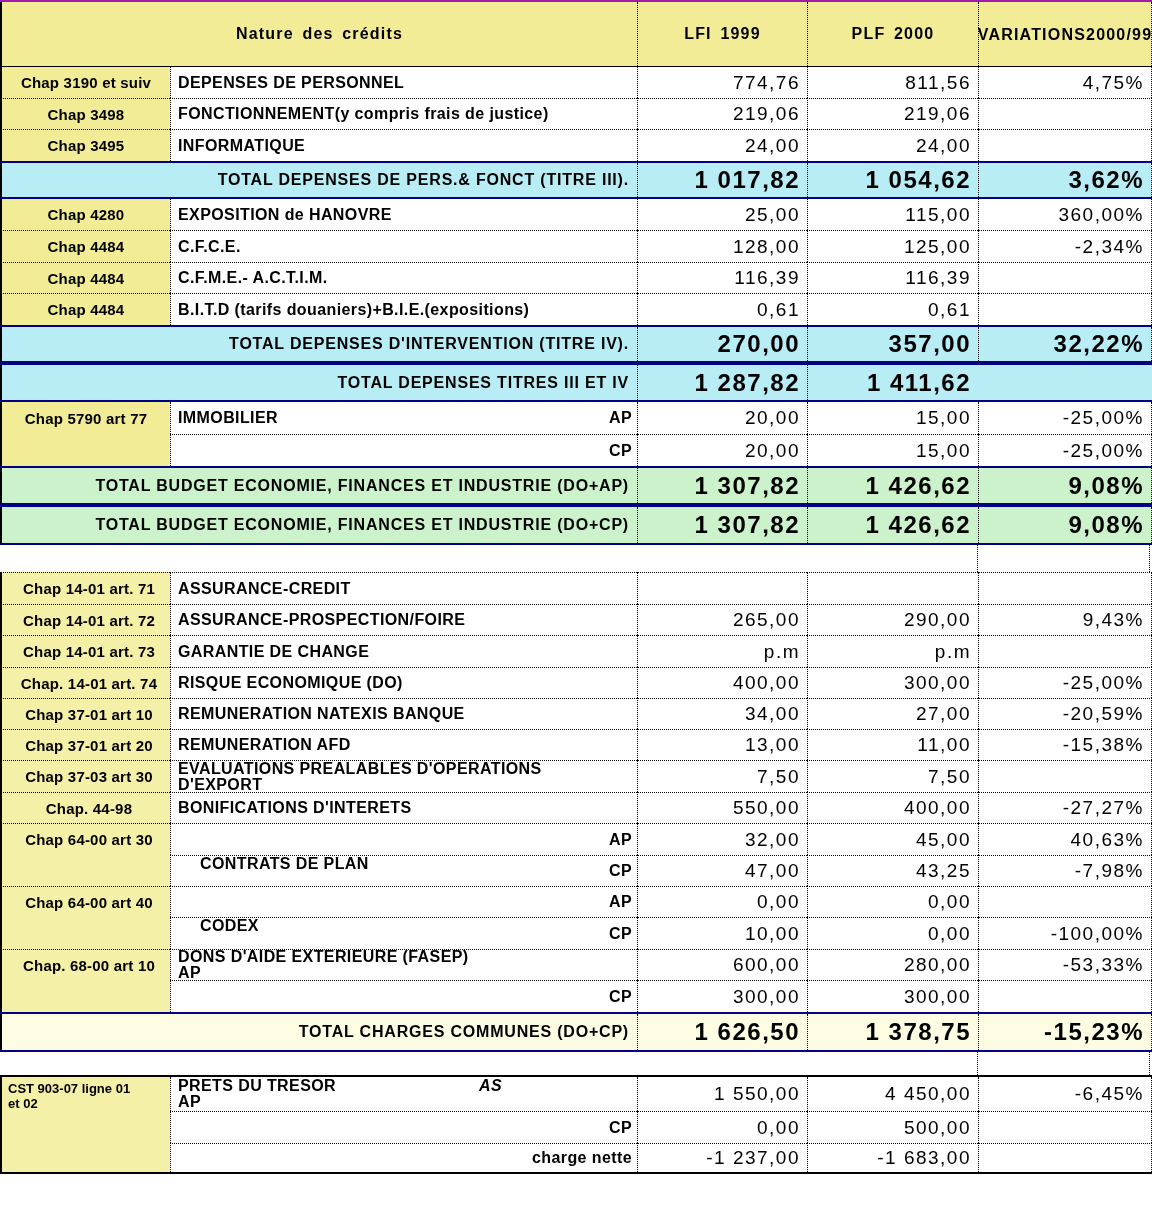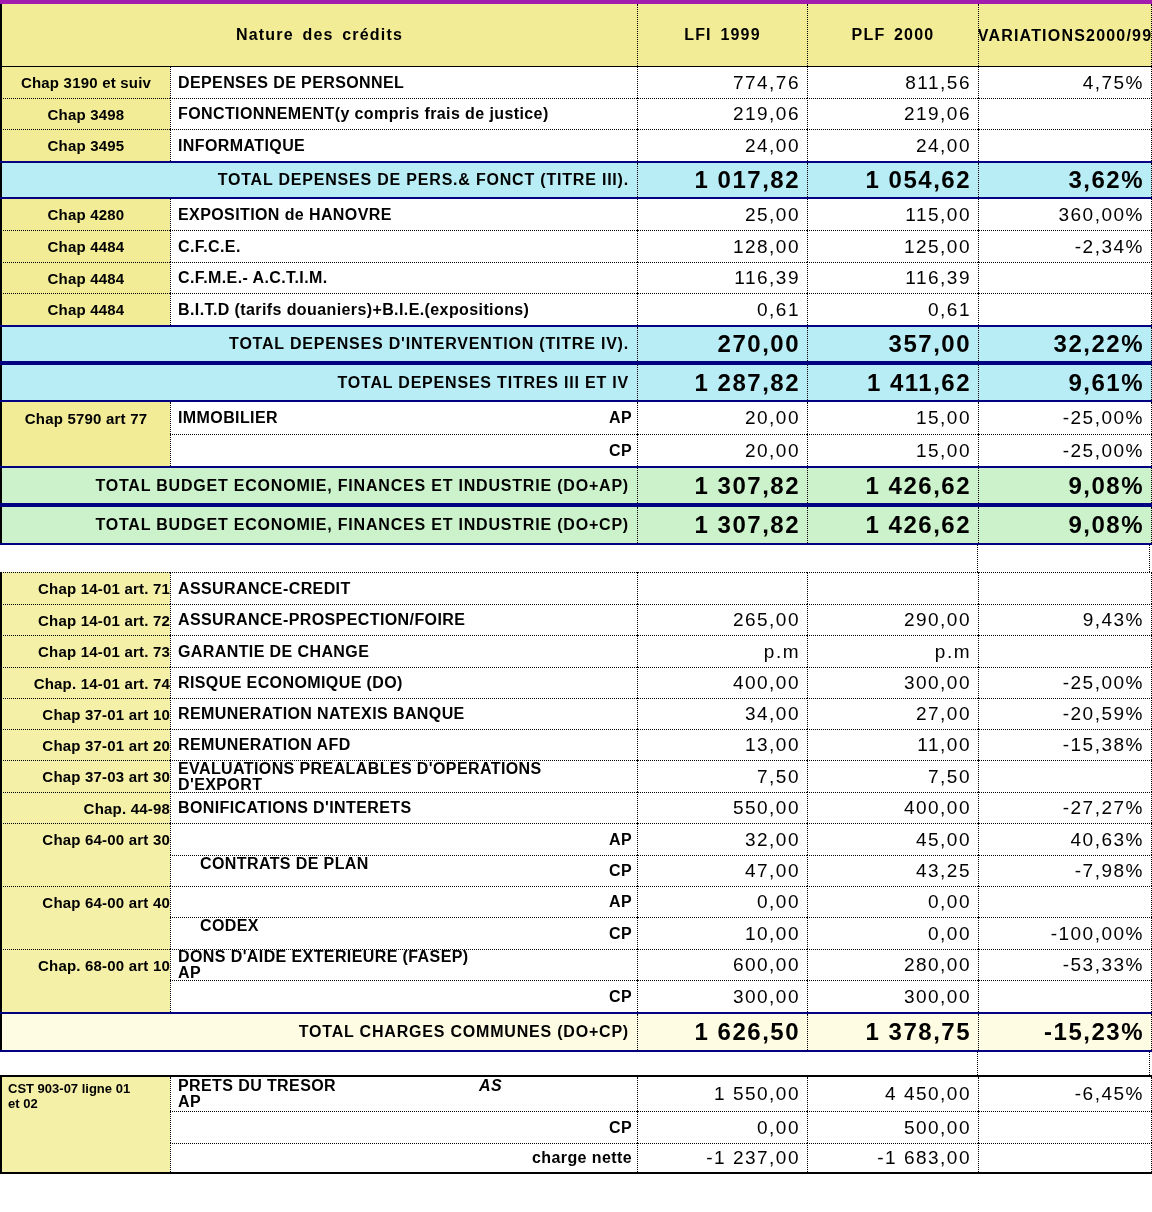--- a/index.html
+++ b/index.html
@@ -11,31 +11,31 @@
   .c-chap{width:170px;border-left:2px solid #000;font-weight:bold;font-size:15px;letter-spacing:0.2px;}
   .c-span{width:637px;border-left:2px solid #000;}
   .c-label{width:467px;padding-left:7px;}
   .c-lfi{width:170px;}
   .c-plf{width:171px;}
   .c-var{width:174px;border-right:1px dotted #000;}
   .c-label,.c-lfi,.c-plf,.c-var{border-left:1px dotted #000;}
   .bt-dot{border-top:1px dotted #000;}
   .bt-solid{border-top:2px solid #000;}
   .bb-solid{border-bottom:2px solid #000;}
-  .row-header{border-top:4px solid #a21caf;border-bottom:1px solid #000;background:var(--y1);}
+  .row-header{border-top:2px solid #a21caf;border-bottom:1px solid #000;background:var(--y1);}
   .hc{justify-content:center;text-align:center;font-weight:bold;font-size:16px;letter-spacing:1.2px;word-spacing:3px;}
   .hc-col{flex-direction:row;line-height:21px;}
   .row-total{border-top:2px solid var(--navy);border-bottom:2px solid var(--navy);}
   .bg-cyan{background:var(--cy);}
   .bg-green{background:var(--gr);}
   .bg-pale{background:var(--py);}
   .chap-y1{background:var(--y1);}
   .chap-y2{background:var(--y2);}
   .chap-c{justify-content:center;text-align:center;padding:0 3px;}
-  .chap-l{justify-content:flex-end;text-align:left;padding-left:6px;}
+  .chap-l{justify-content:center;text-align:left;padding-left:6px;}
   .chap-2l{flex-direction:column;align-items:flex-start;justify-content:flex-start;padding-top:4px;font-size:13px;line-height:15px;letter-spacing:0;}
   .lab{font-weight:bold;font-size:16px;letter-spacing:0.4px;white-space:nowrap;}
   .sub{margin-left:auto;padding-right:5px;}
   .indent{padding-left:22px;margin-top:48px;}
   .it{font-style:italic;margin-left:auto;margin-right:135px;}
   .two-line{flex-direction:column;justify-content:center;align-items:stretch;line-height:16px;}
   .two-line .l1{display:flex;}
   .val{justify-content:flex-end;font-size:19px;letter-spacing:1.5px;padding-right:7px;white-space:nowrap;}
   .row-total .val{font-size:24px;font-weight:bold;}
   .total-label{justify-content:flex-end;text-align:right;font-weight:bold;font-size:16px;letter-spacing:0.8px;padding-right:8px;white-space:nowrap;}
@@ -211,23 +211,20 @@
     <div class="row row-total bg-cyan" style="height: 39px;">
       <div class="cell c-span total-label">
         <span>TOTAL DEPENSES TITRES III ET IV</span>
       </div>
       <div class="cell val c-lfi">
         <span>1 287,82</span>
       </div>
       <div class="cell val c-plf">
         <span>1 411,62</span>
       </div>
-      <div class="cell val c-var">
-        <span>9,61%</span>
-      </div>
     </div>
     <div class="row" style="height: 32px;">
       <div class="cell c-chap chap-y1 chap-c">
         <span>Chap 5790 art 77</span>
       </div>
       <div class="cell c-label">
         <span class="lab">IMMOBILIER</span>
         <span class="lab sub">AP</span>
       </div>
       <div class="cell val c-lfi">

